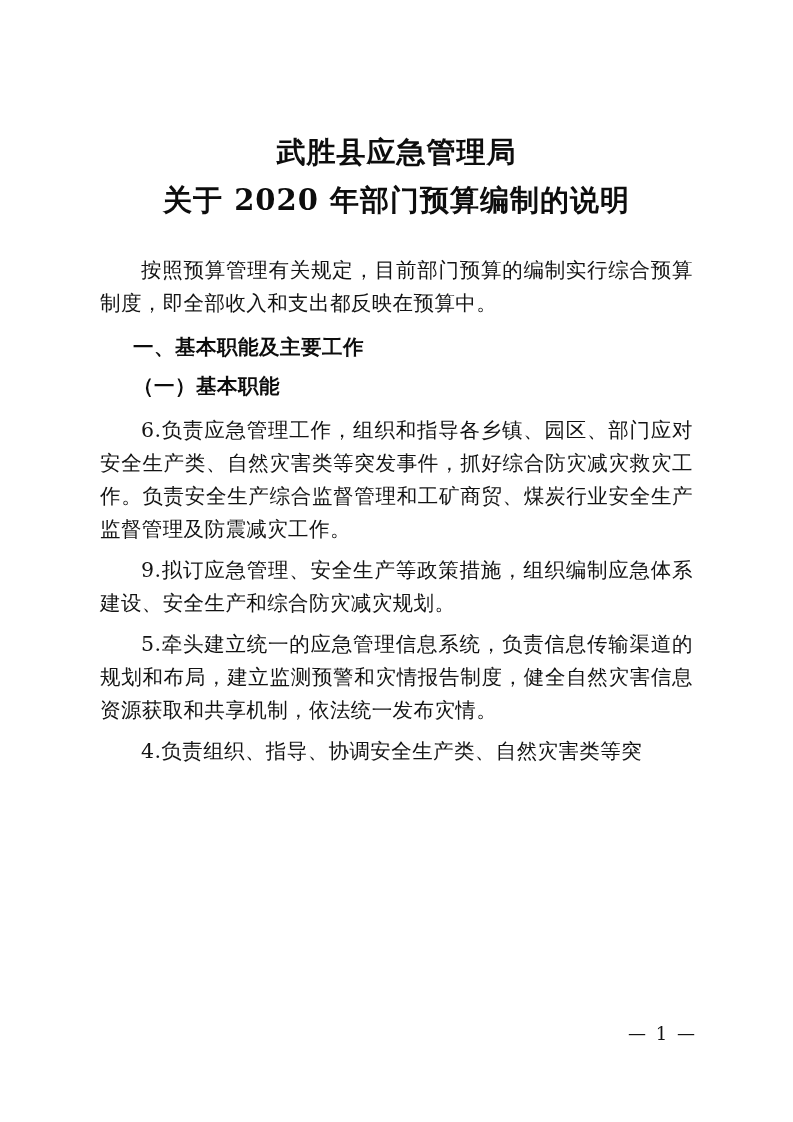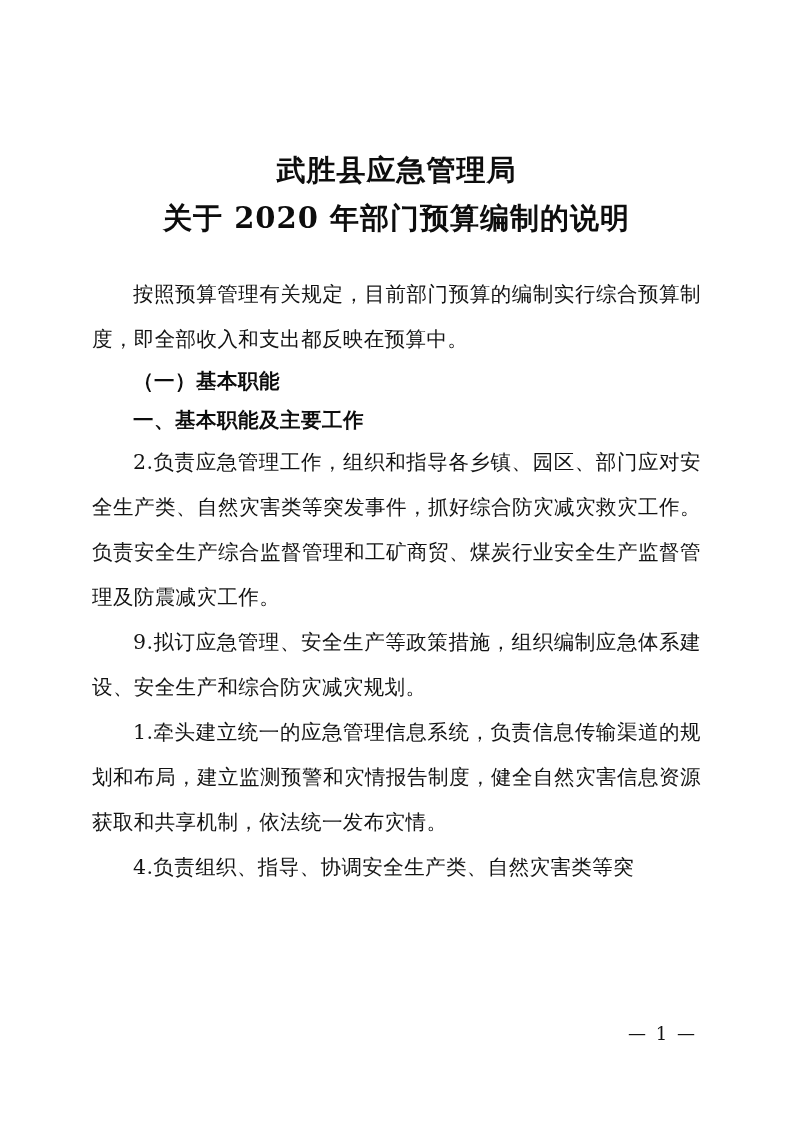--- a/index.html
+++ b/index.html
@@ -12,41 +12,41 @@
     background: #ffffff;
     font-family: "DejaVu Serif", "Liberation Serif", serif;
     color: #111111;
     overflow: hidden;
   }
   .page {
     position: relative;
     width: 793px;
     height: 1122px;
     box-sizing: border-box;
-    padding: 18px 92px;
+    padding: 0 92px;
   }
   .title-block {
     padding-top: 128px;
     text-align: center;
   }
   .title-line {
     font-family: "DejaVu Serif", "Liberation Serif", serif;
     font-weight: bold;
     font-size: 29px;
     line-height: 48px;
     letter-spacing: 1px;
     color: #0d0d0d;
   }
   .body-block {
     margin-top: 30px;
   }
   p.para {
-    margin: 0;
+    margin: 8px;
     font-size: 20.5px;
-    line-height: 45px;
+    line-height: 33px;
     text-align: justify;
     text-justify: inter-ideograph;
     text-indent: 41px;
     letter-spacing: 0.4px;
     color: #131313;
   }
   p.heading {
     margin: 0;
     font-weight: bold;
     font-size: 20.5px;
@@ -72,23 +72,23 @@
 
 <div class="page">
 
   <div class="title-block">
     <div class="title-line">武胜县应急管理局</div>
     <div class="title-line">关于 2020 年部门预算编制的说明</div>
   </div>
 
   <div class="body-block">
     <p class="para">按照预算管理有关规定，目前部门预算的编制实行综合预算制度，即全部收入和支出都反映在预算中。</p>
+    <p class="heading">一、基本职能及主要工作</p>
     <p class="heading">（一）基本职能</p>
-    <p class="heading">一、基本职能及主要工作</p>
-    <p class="para">2.负责应急管理工作，组织和指导各乡镇、园区、部门应对安全生产类、自然灾害类等突发事件，抓好综合防灾减灾救灾工作。负责安全生产综合监督管理和工矿商贸、煤炭行业安全生产监督管理及防震减灾工作。</p>
+    <p class="para">6.负责应急管理工作，组织和指导各乡镇、园区、部门应对安全生产类、自然灾害类等突发事件，抓好综合防灾减灾救灾工作。负责安全生产综合监督管理和工矿商贸、煤炭行业安全生产监督管理及防震减灾工作。</p>
     <p class="para">9.拟订应急管理、安全生产等政策措施，组织编制应急体系建设、安全生产和综合防灾减灾规划。</p>
-    <p class="para">1.牵头建立统一的应急管理信息系统，负责信息传输渠道的规划和布局，建立监测预警和灾情报告制度，健全自然灾害信息资源获取和共享机制，依法统一发布灾情。</p>
+    <p class="para">5.牵头建立统一的应急管理信息系统，负责信息传输渠道的规划和布局，建立监测预警和灾情报告制度，健全自然灾害信息资源获取和共享机制，依法统一发布灾情。</p>
     <p class="para">4.负责组织、指导、协调安全生产类、自然灾害类等突</p>
   </div>
 
   <div class="footer">— 1 —</div>
 
 </div>
 
 </body></html>

